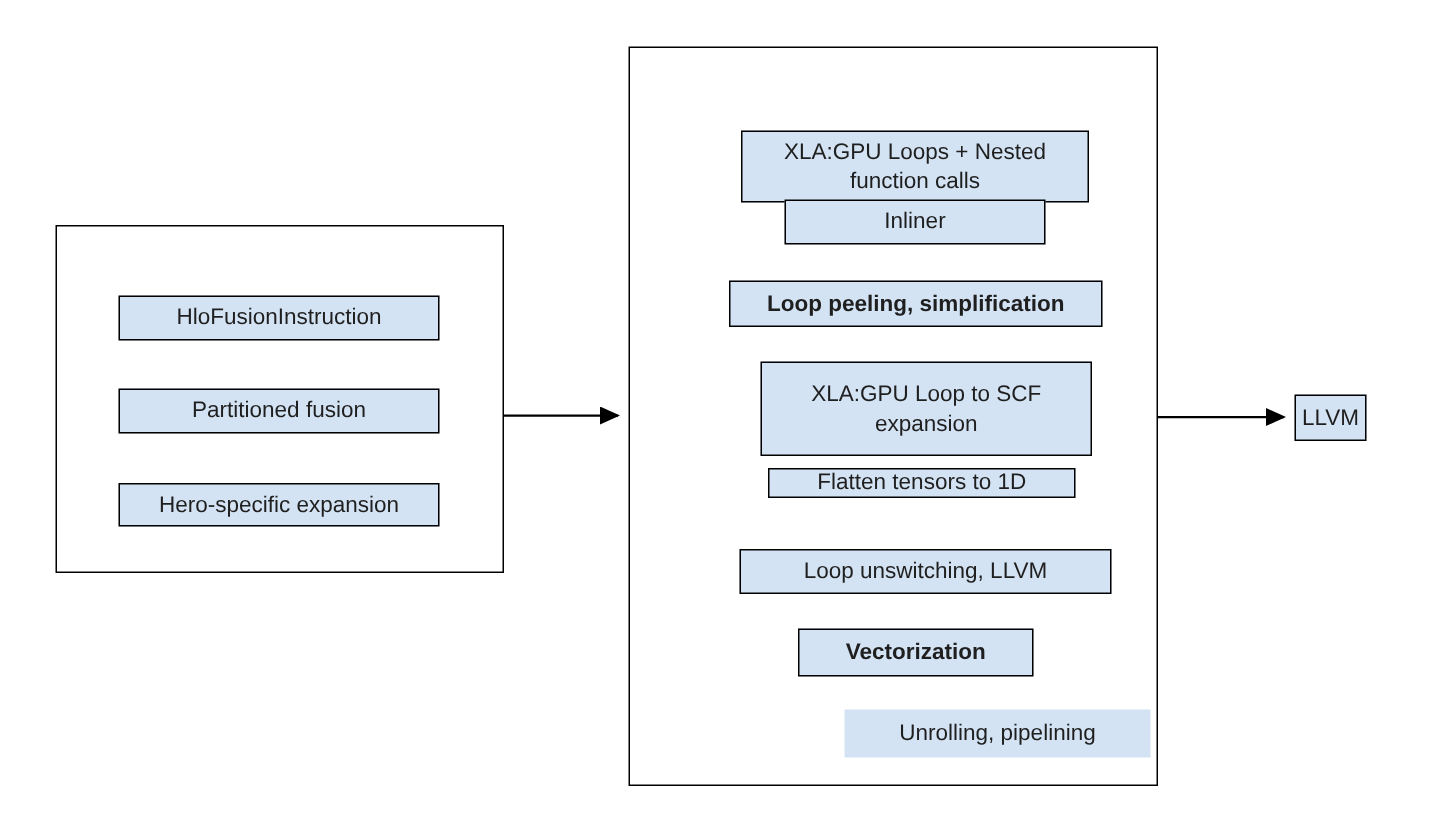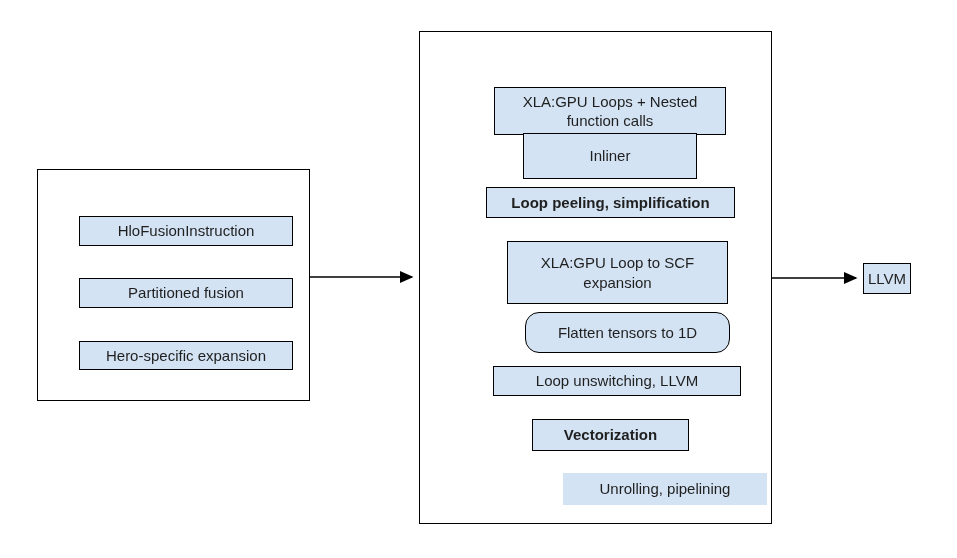--- a/index.html
+++ b/index.html
@@ -14,21 +14,21 @@
     height: 558px;
     background: var(--background, #ffffff);
     overflow: hidden;
   }
   .container-box {
     position: absolute;
     background: #ffffff;
     border: 1.5px solid var(--container-border, #000000);
     box-sizing: border-box;
   }
-  .left-container  { left: 37px;  top: 169px; width: 273px; height: 232px; }
+  .left-container  { left: 37px;  top: 150px; width: 299px; height: 232px; }
   .middle-container{ left: 419px; top: 31px;  width: 353px; height: 493px; }
   .node {
     position: absolute;
     box-sizing: border-box;
     background: var(--node-fill, #d3e3f3);
     border: 1px solid var(--node-border, #000000);
     display: flex;
     align-items: center;
     justify-content: center;
     text-align: center;
@@ -37,24 +37,24 @@
     color: var(--text, #1f1f1f);
   }
   .node.borderless { border: none; }
   .node.wrap { padding: 0 18px; }
   
   .n-hlo   { left: 41px; top: 46px;  width: 214px; height: 30px; }
   .n-part  { left: 41px; top: 108px; width: 214px; height: 30px; }
   .n-hero  { left: 41px; top: 171px; width: 214px; height: 29px; }
   
   .m-loops   { left: 74px;  top: 30px;  width: 232px; height: 48px; margin-top: 25px; }
-  .m-inliner { left: 103px; top: 101px; width: 174px; height: 46px; }
+  .m-inliner { left: 103px; top: 101px; width: 174px; height: 30px; }
   .m-peel    { left: 66px;  top: 155px; width: 249px; height: 31px; font-weight: bold; }
   .m-scf     { left: 87px;  top: 209px; width: 221px; height: 63px; }
-  .m-flat    { left: 105px;  top: 280px; width: 205px; height: 41px; border-radius: 14px; }
+  .m-flat    { left: 92px;  top: 280px; width: 205px; height: 20px; }
   .m-unsw    { left: 73px;  top: 334px; width: 248px; height: 30px; }
   .m-vect    { left: 112px; top: 387px; width: 157px; height: 32px; font-weight: bold; }
   .m-unroll  { left: 95px;  top: 441px; width: 204px; height: 32px; margin-left: 48px; }
   
   .n-llvm { left: 863px; top: 263px; width: 48px; height: 31px; }
   .arrow-layer {
     position: absolute;
     left: 0; top: 0;
     width: 957px; height: 558px;
     pointer-events: none;

